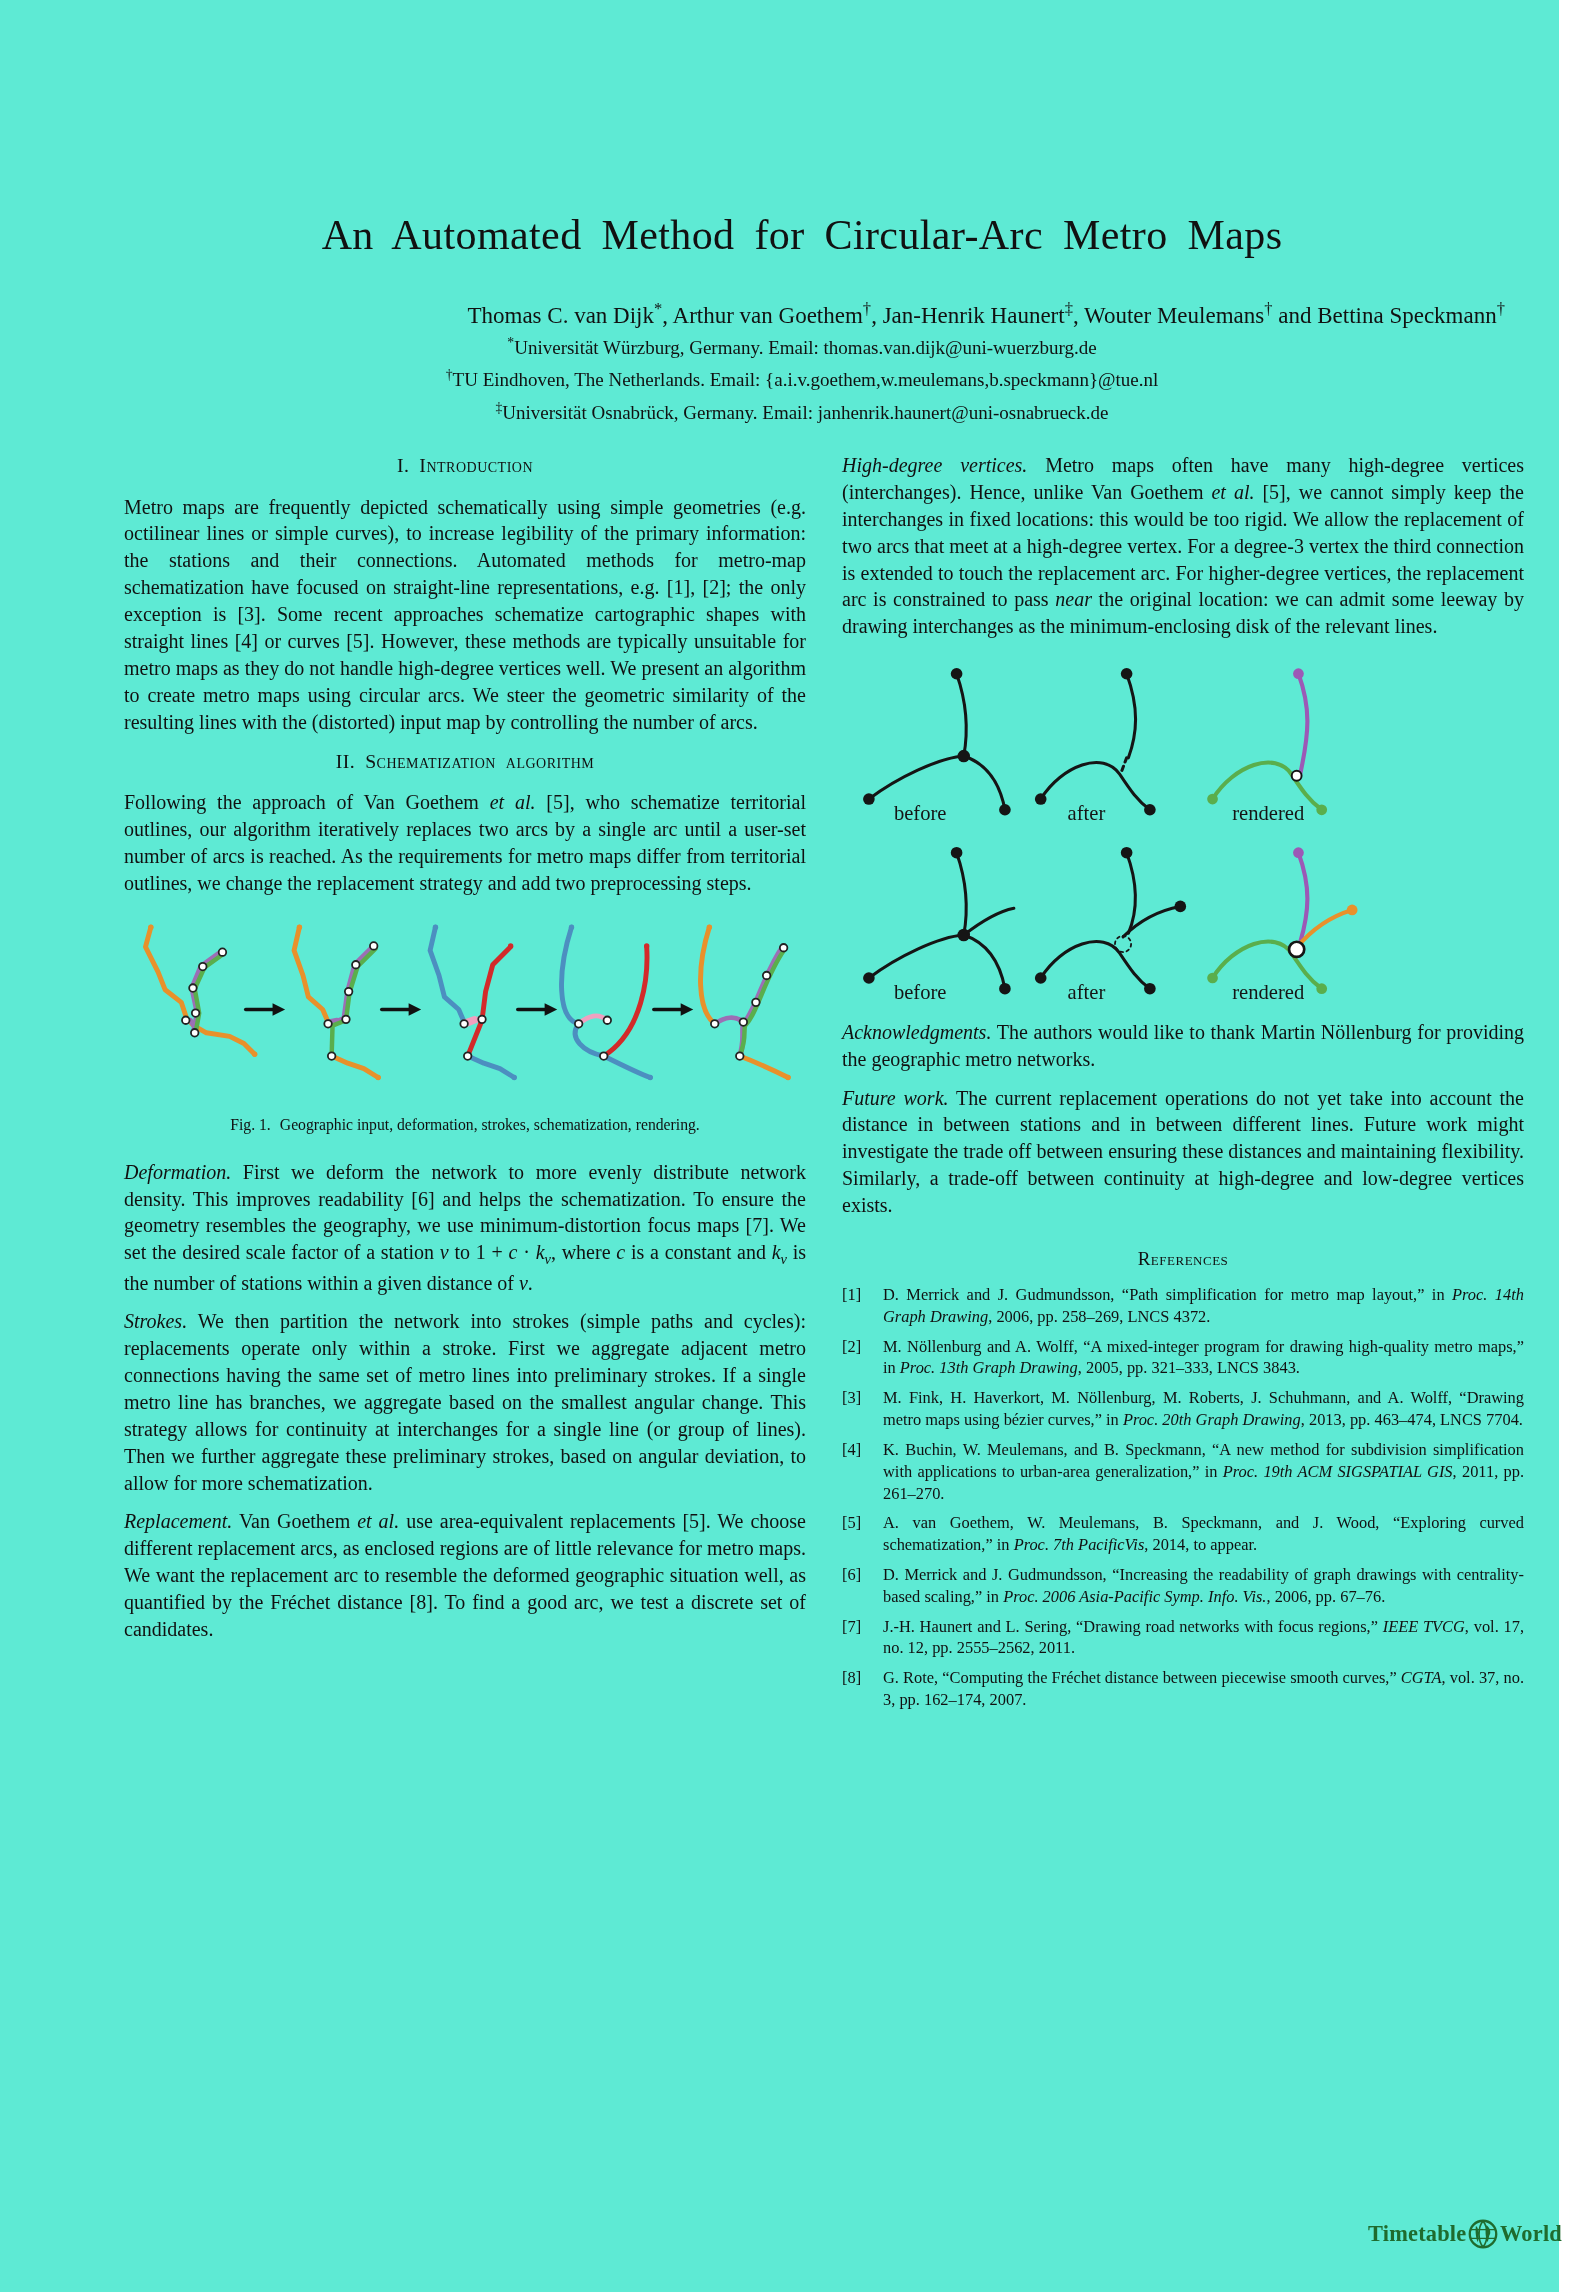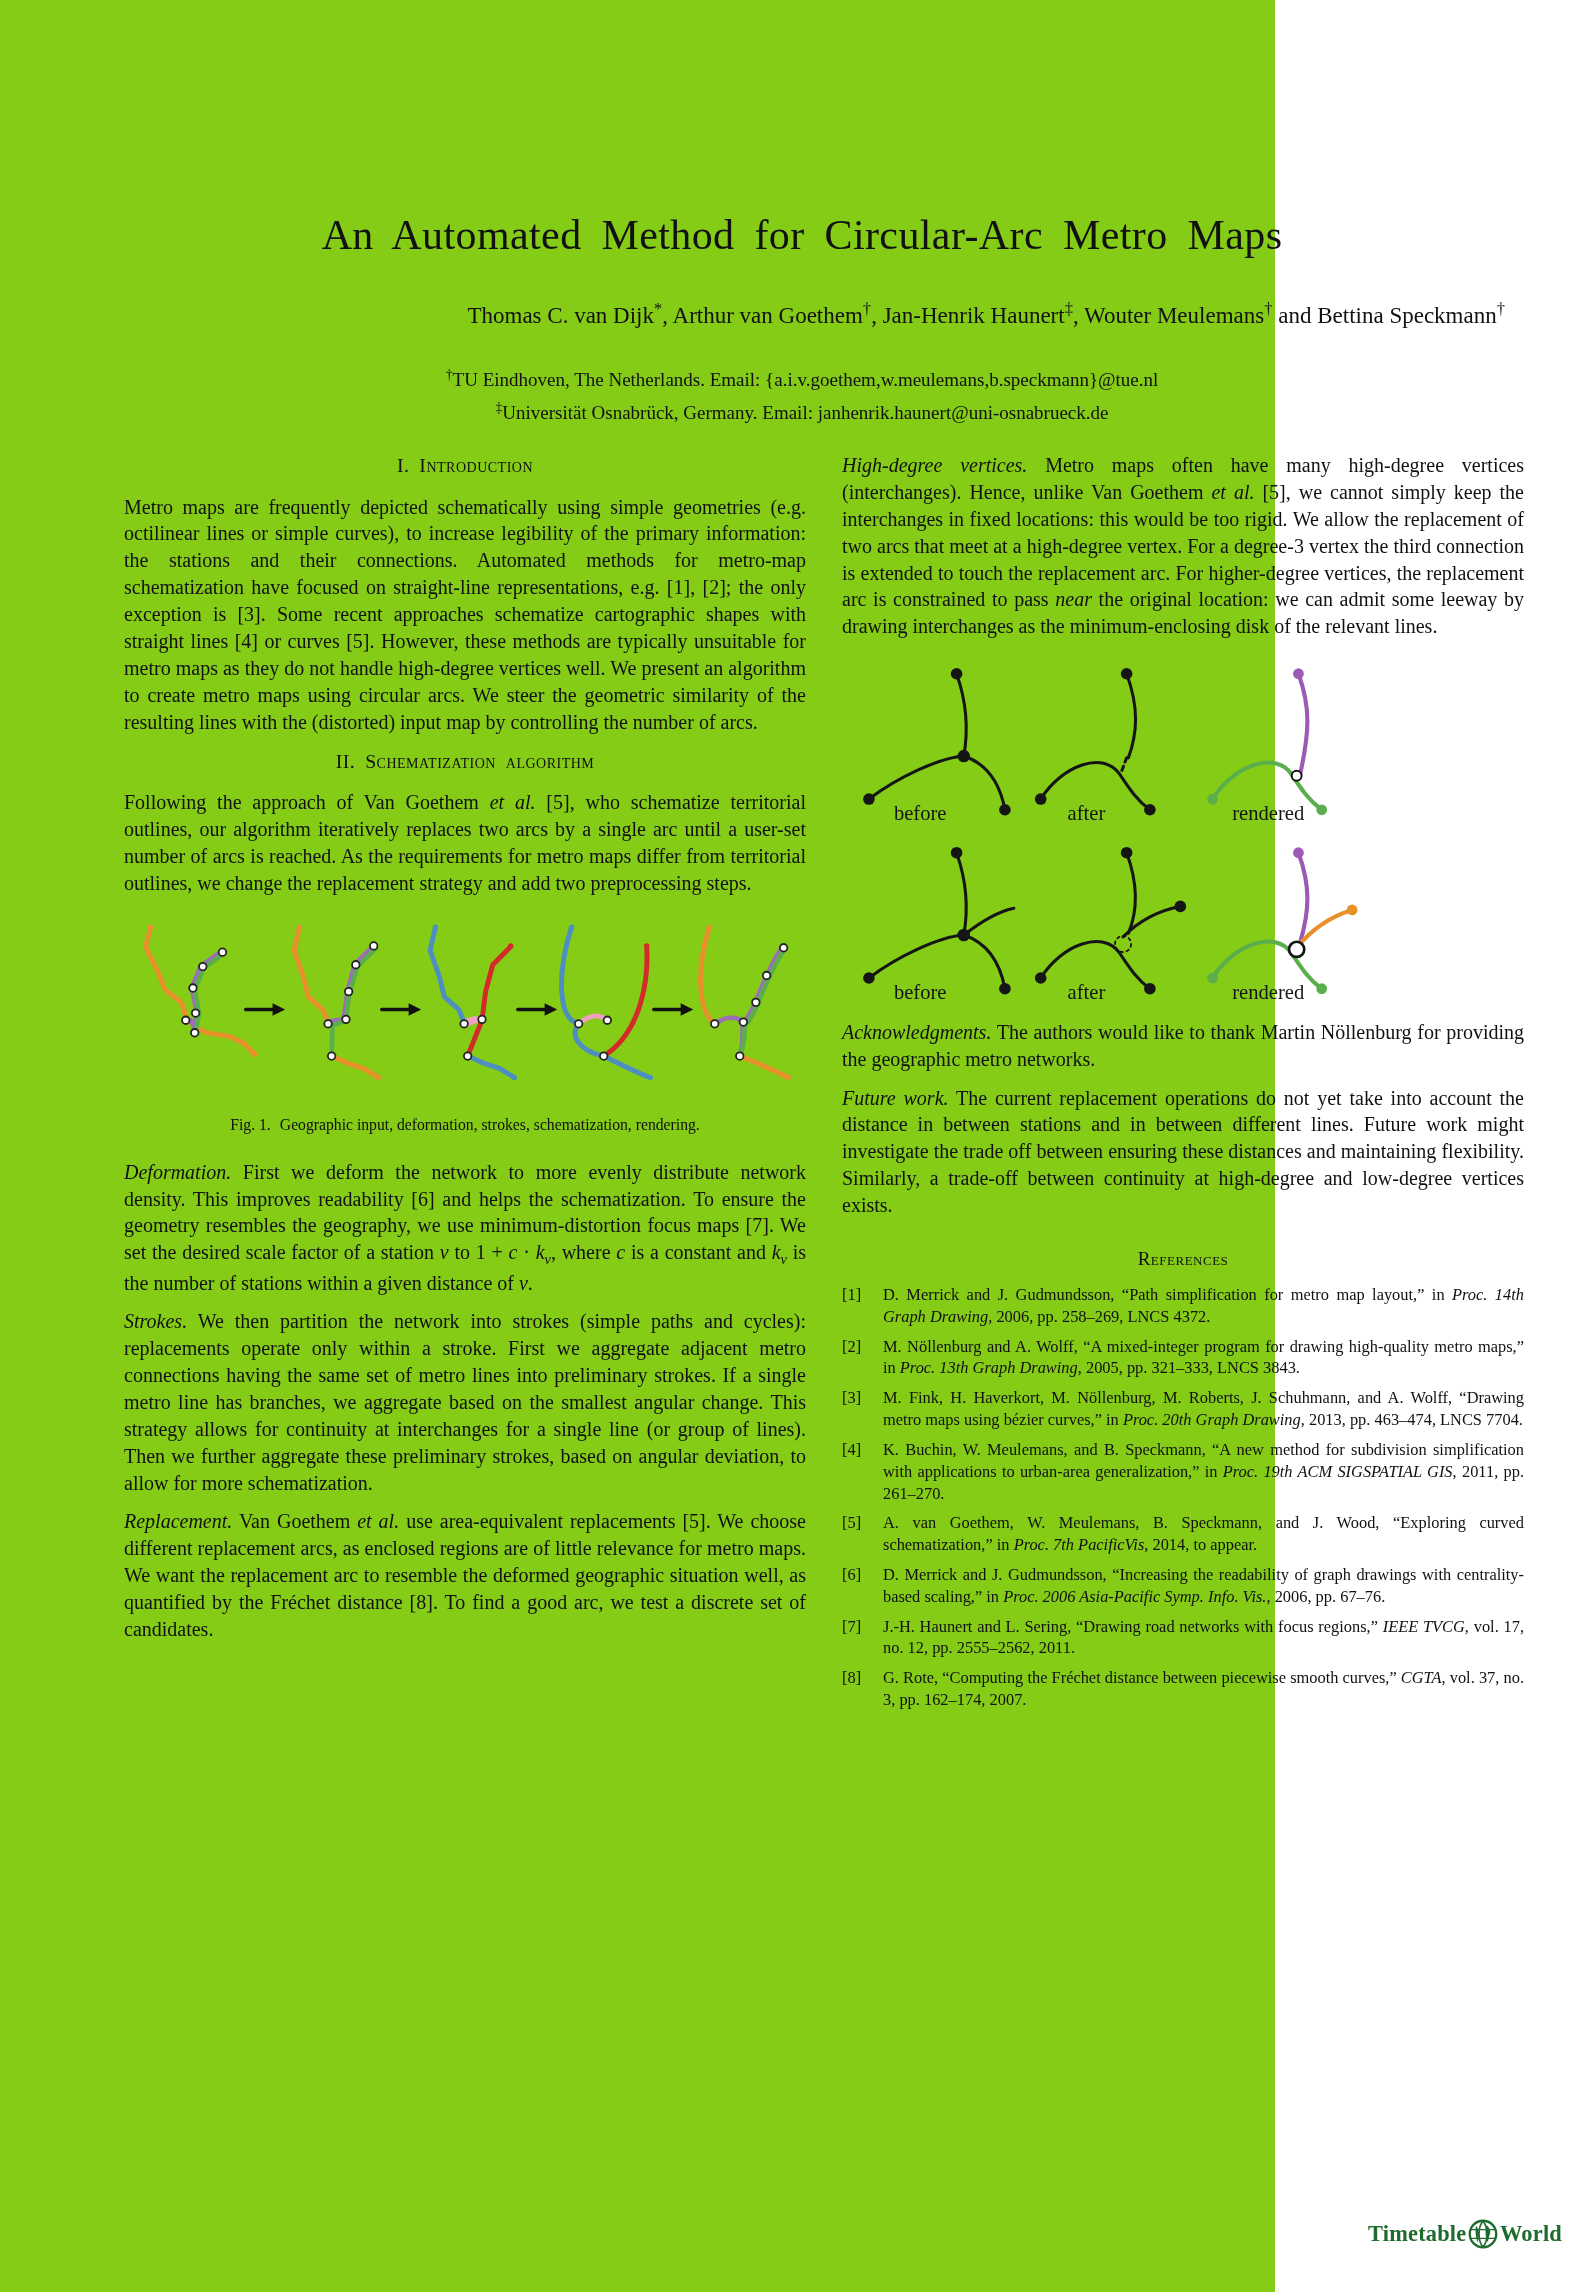--- a/index.html
+++ b/index.html
@@ -11,23 +11,23 @@
     width: 1597px;
     height: 2293px;
     font-family: "Liberation Serif", "DejaVu Serif", serif;
     color: #111111;
     position: relative;
     overflow: hidden;
   }
   .page {
     position: absolute;
     left: 0; top: 0;
-    width: 1275px;
+    width: 1559px;
     height: 2293px;
-    background: #84cc16;
+    background: #5eead4;
   }
   .paper-title {
     position: absolute;
     left: 99px;
     top: 184px;
     width: 1406px;
     text-align: center;
     font-size: 42px;
     letter-spacing: 0.4px;
     word-spacing: 9px;
@@ -160,20 +160,21 @@
   <div class="authors">
     <span>
       <span>Thomas C. van Dijk</span><sup class="mark">*</sup>,
       <span>Arthur van Goethem</span><sup class="mark">†</sup>,
       <span>Jan-Henrik Haunert</span><sup class="mark">‡</sup>,
       <span>Wouter Meulemans</span><sup class="mark">†</sup> and
       <span>Bettina Speckmann</span><sup class="mark">†</sup>
     </span>
   </div>
 
+  <div class="affil a1"><sup class="mark">*</sup><span>Universität Würzburg, Germany. Email: thomas.van.dijk@uni-wuerzburg.de</span></div>
   <div class="affil a3"><sup class="mark">‡</sup><span>Universität Osnabrück, Germany. Email: janhenrik.haunert@uni-osnabrueck.de</span></div>
   <div class="affil a2"><sup class="mark">†</sup><span>TU Eindhoven, The Netherlands. Email: {a.i.v.goethem,w.meulemans,b.speckmann}@tue.nl</span></div>
 
   <div class="col left">
 
     <div class="sec-head">
       <span class="numeral">I.</span>
       <span>Introduction</span>
     </div>
 

